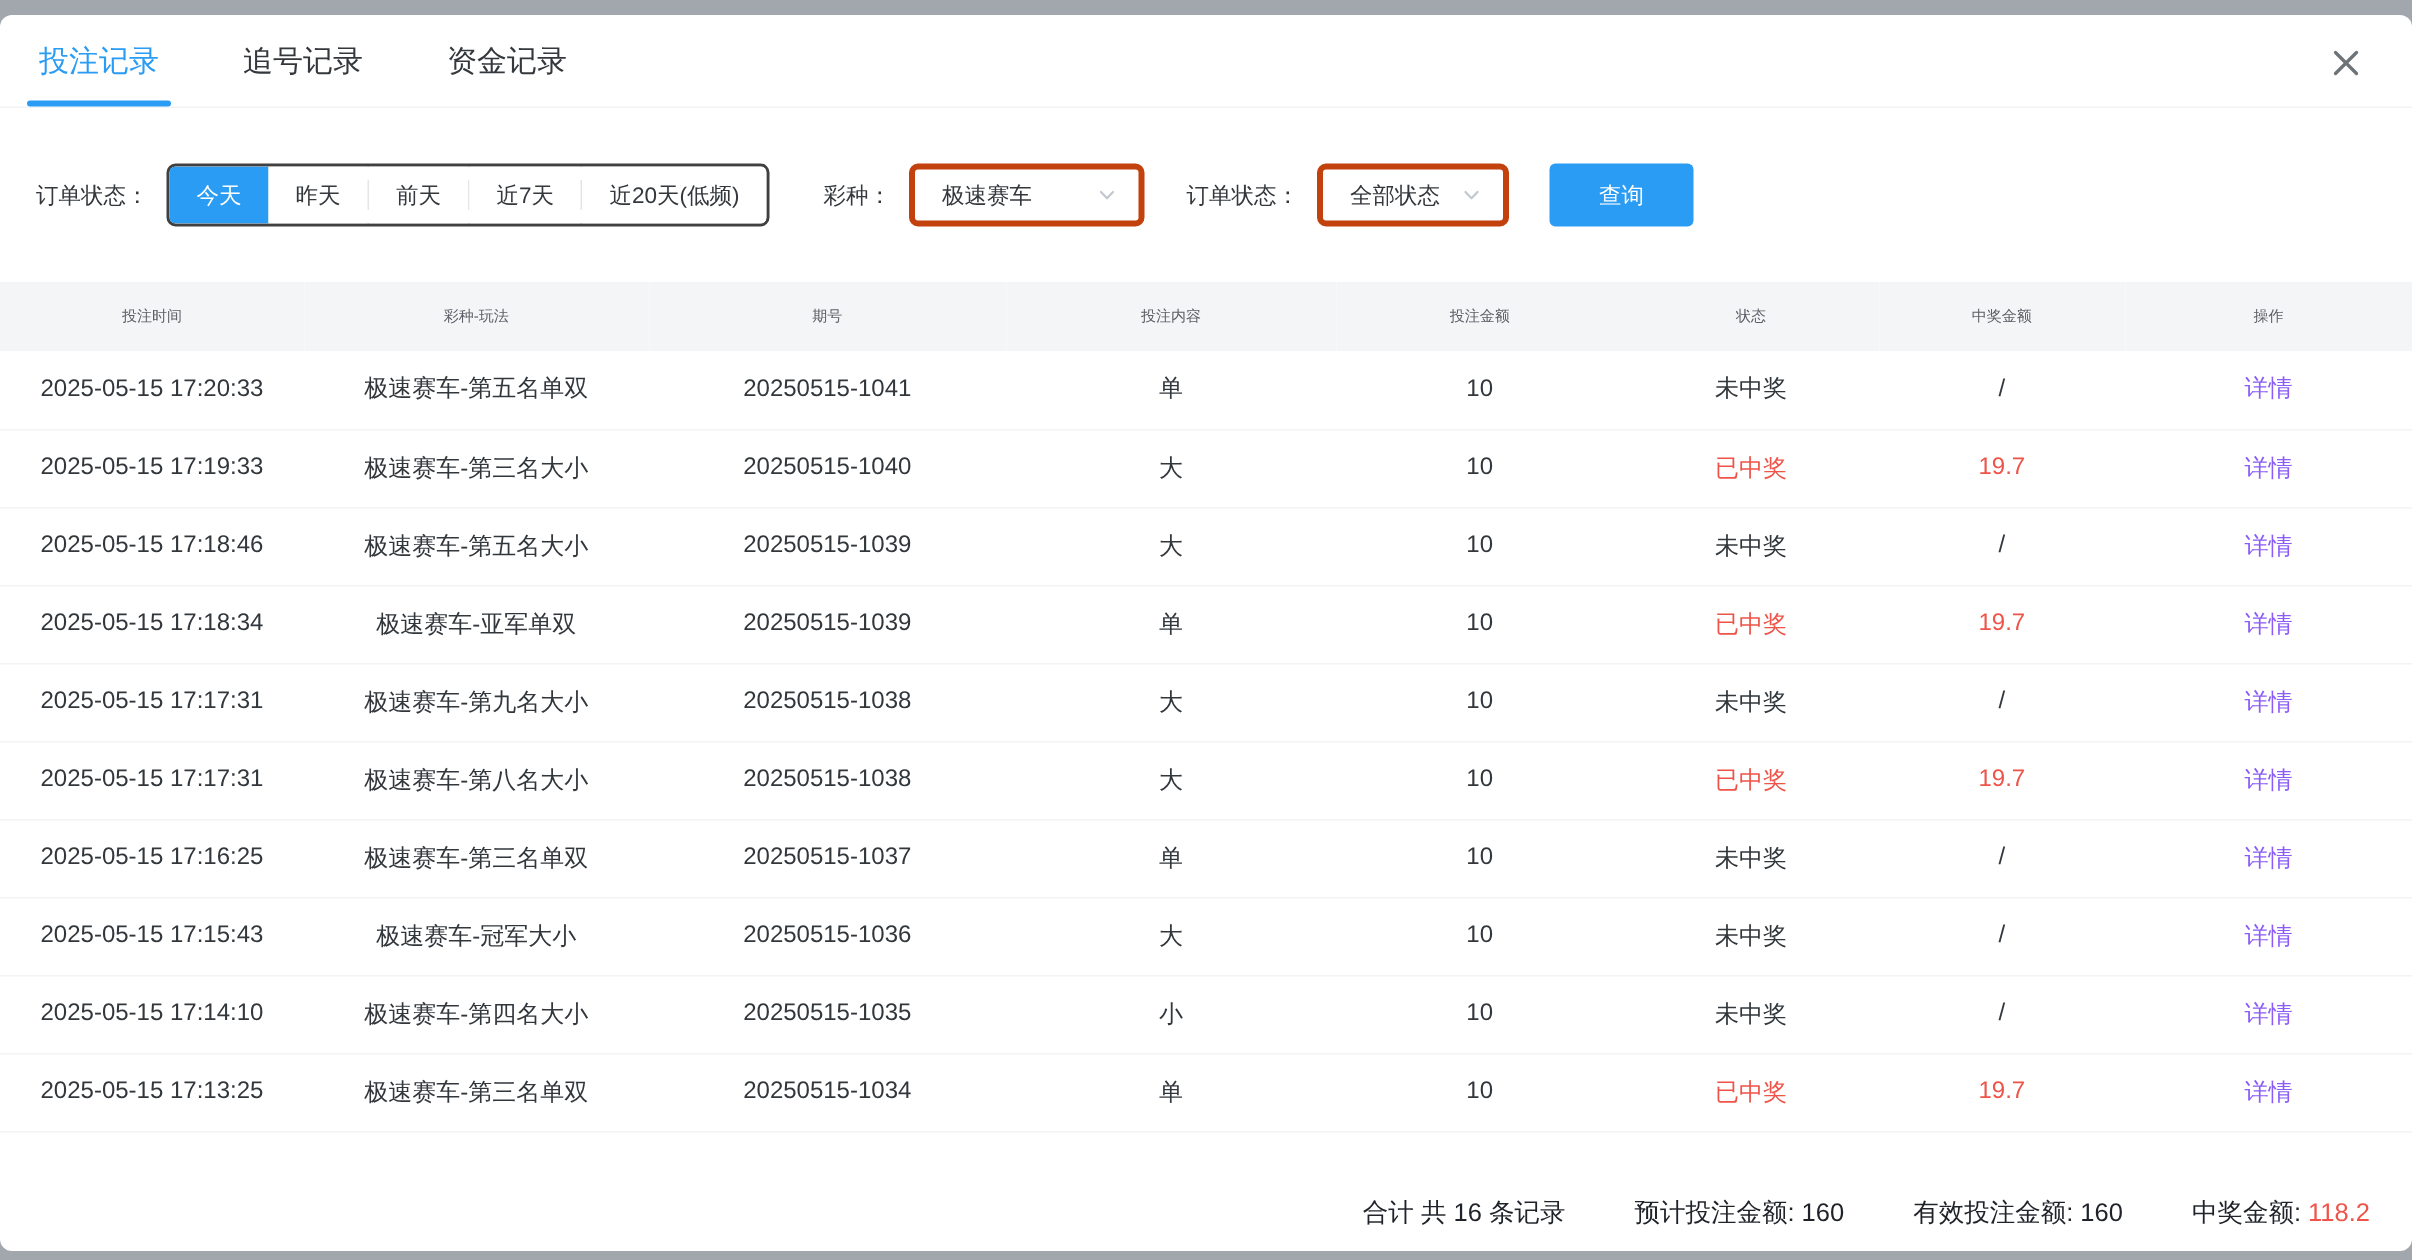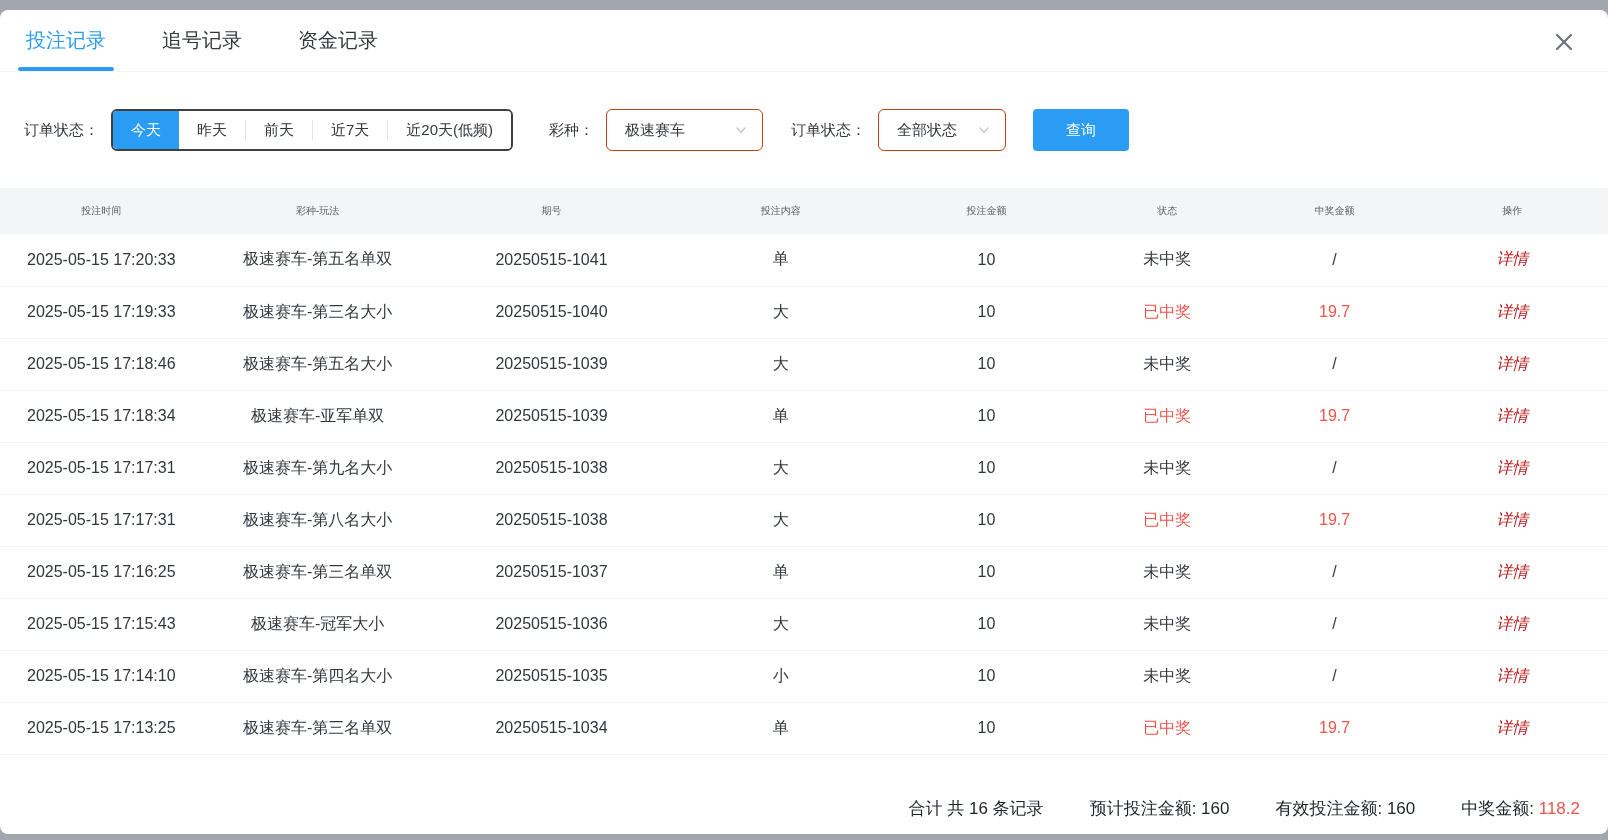--- a/index.html
+++ b/index.html
@@ -45,21 +45,21 @@
     border:2px solid #404040; border-radius:6px; overflow:hidden; background:#fff;
   }
   .opt {
     height:100%; display:flex; align-items:center; padding:0 18px;
     font-size:15px; color:#34383d; cursor:pointer; white-space:nowrap; background:#fff;
   }
   .opt.active { background:#2b9cf4; color:#fff; }
   .sep { width:1px; height:20px; background:#e3e5e9; flex:none; }
   .opt.active + .sep { visibility:hidden; width:0; }
   .select {
-    height:42px; border:1px solid #c2410c; border-radius:6px; background:#fff;
+    height:42px; border:4px solid #c2410c; border-radius:6px; background:#fff;
     display:flex; align-items:center; justify-content:space-between;
     padding:0 14px 0 18px; cursor:pointer; font-size:15px; color:#34383d;
   }
   .select.lottery { width:157px; margin-right:28px; }
   .select.status  { width:128px; margin-right:27px;font-family:Liberation Mono, monospace; }
   .gap-lottery { margin-left:36px; }
   .search-btn {
     width:96px; height:42px; border:none; border-radius:4px;
     background:#2b9cf4; color:#fff; font-size:15px; cursor:pointer;
     font-family:inherit;
@@ -77,21 +77,21 @@
   }
   th:nth-child(1), td:nth-child(1) { width:12.6%; }
   th:nth-child(2), td:nth-child(2) { width:14.3%; }
   th:nth-child(3), td:nth-child(3) { width:14.8%; }
   th:nth-child(4), td:nth-child(4) { width:13.7%; }
   th:nth-child(5), td:nth-child(5) { width:11.9%; }
   th:nth-child(6), td:nth-child(6) { width:10.6%; }
   th:nth-child(7), td:nth-child(7) { width:10.2%; }
   th:nth-child(8), td:nth-child(8) { width:11.9%; }
   td.red { color:#ee5449; }
-  td a.detail { color:#b91c1c; text-decoration:none; cursor:pointer;font-style:italic; }
+  td a.detail { color:#8b5cf6; text-decoration:none; cursor:pointer; }
   
   .summary {
     flex:none; height:52px; display:flex; align-items:center;
     justify-content:flex-end; gap:46px; padding-right:28px;
     font-size:17px; color:#1f2329;
   }
   .summary .red { color:#ee5449; }
 </style>
 </head>
 <body>

